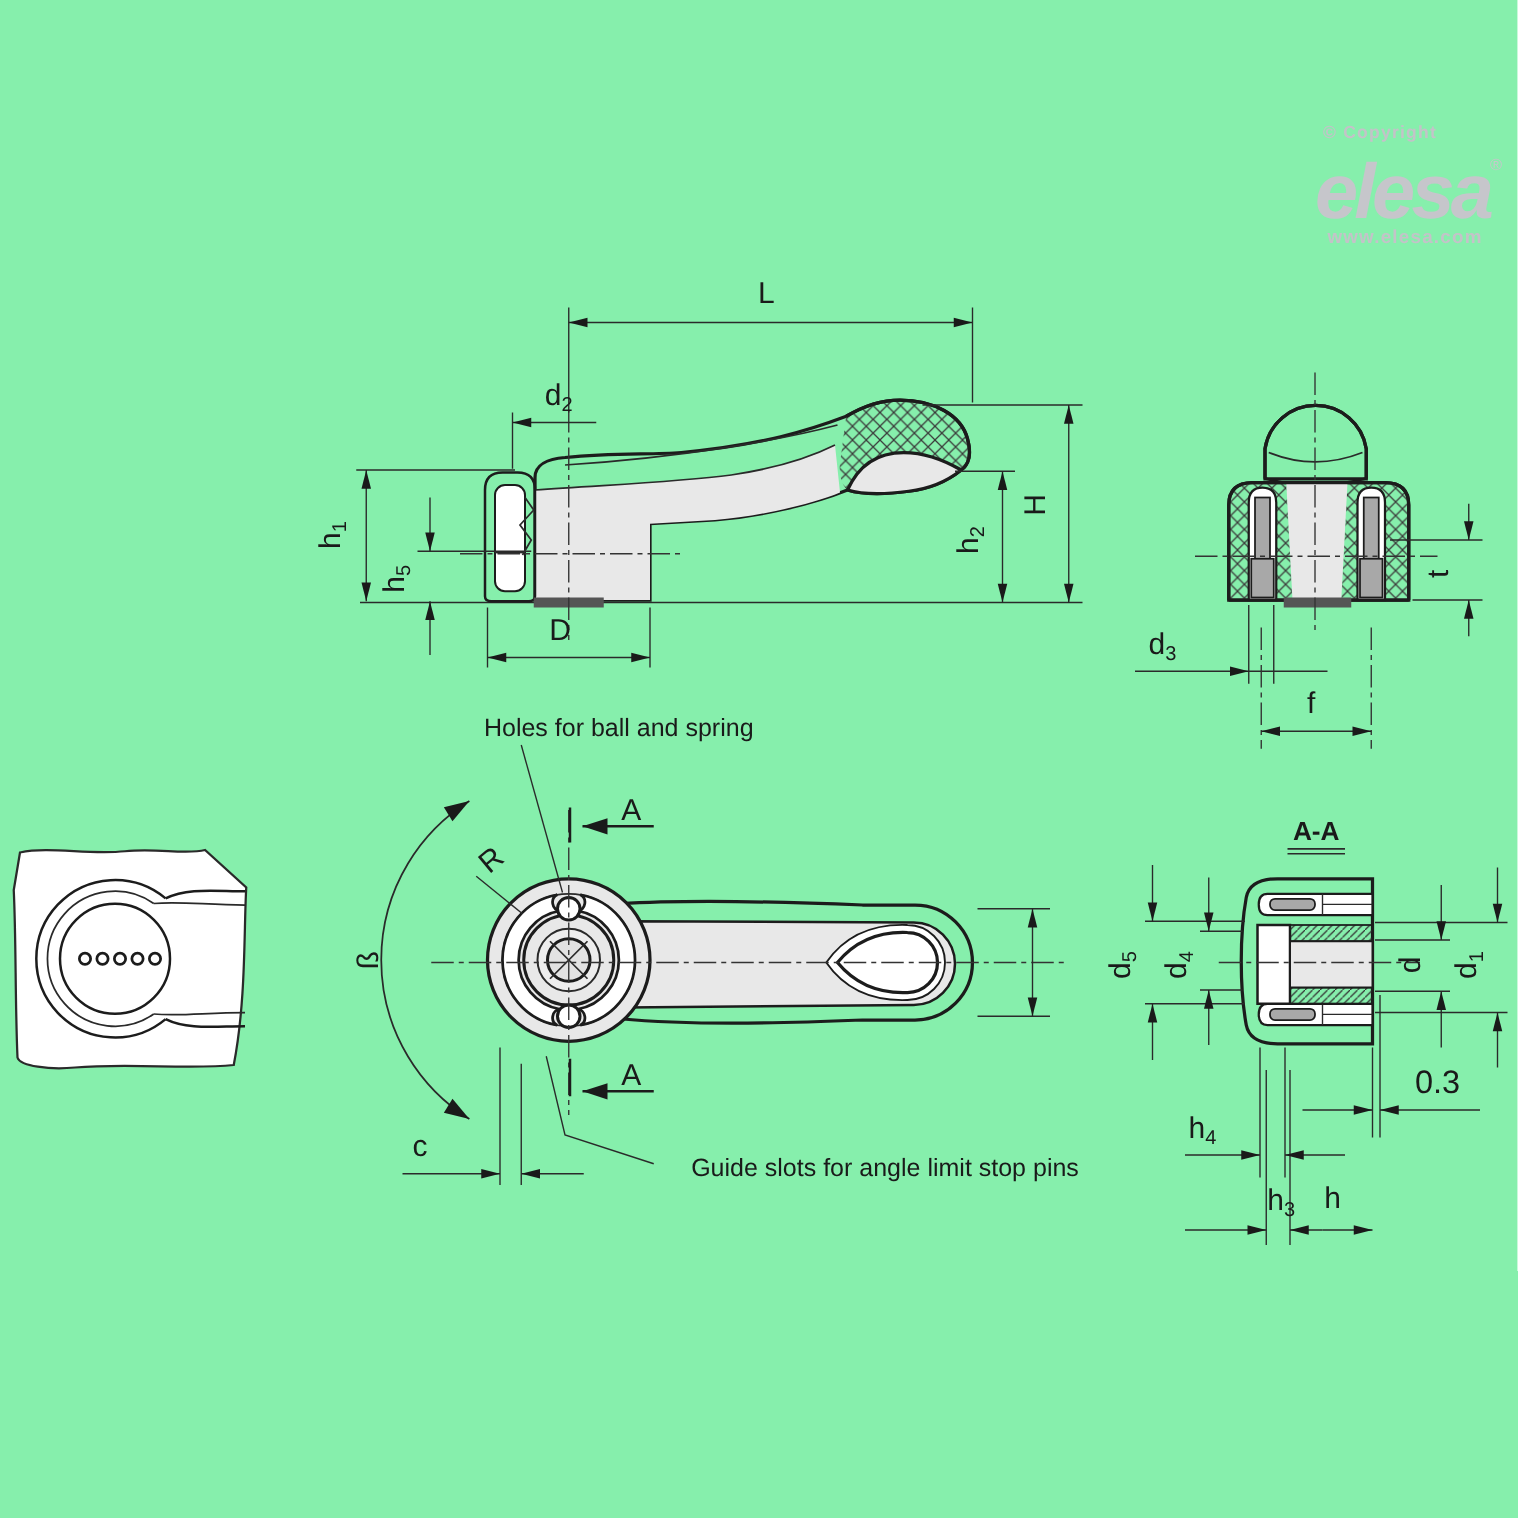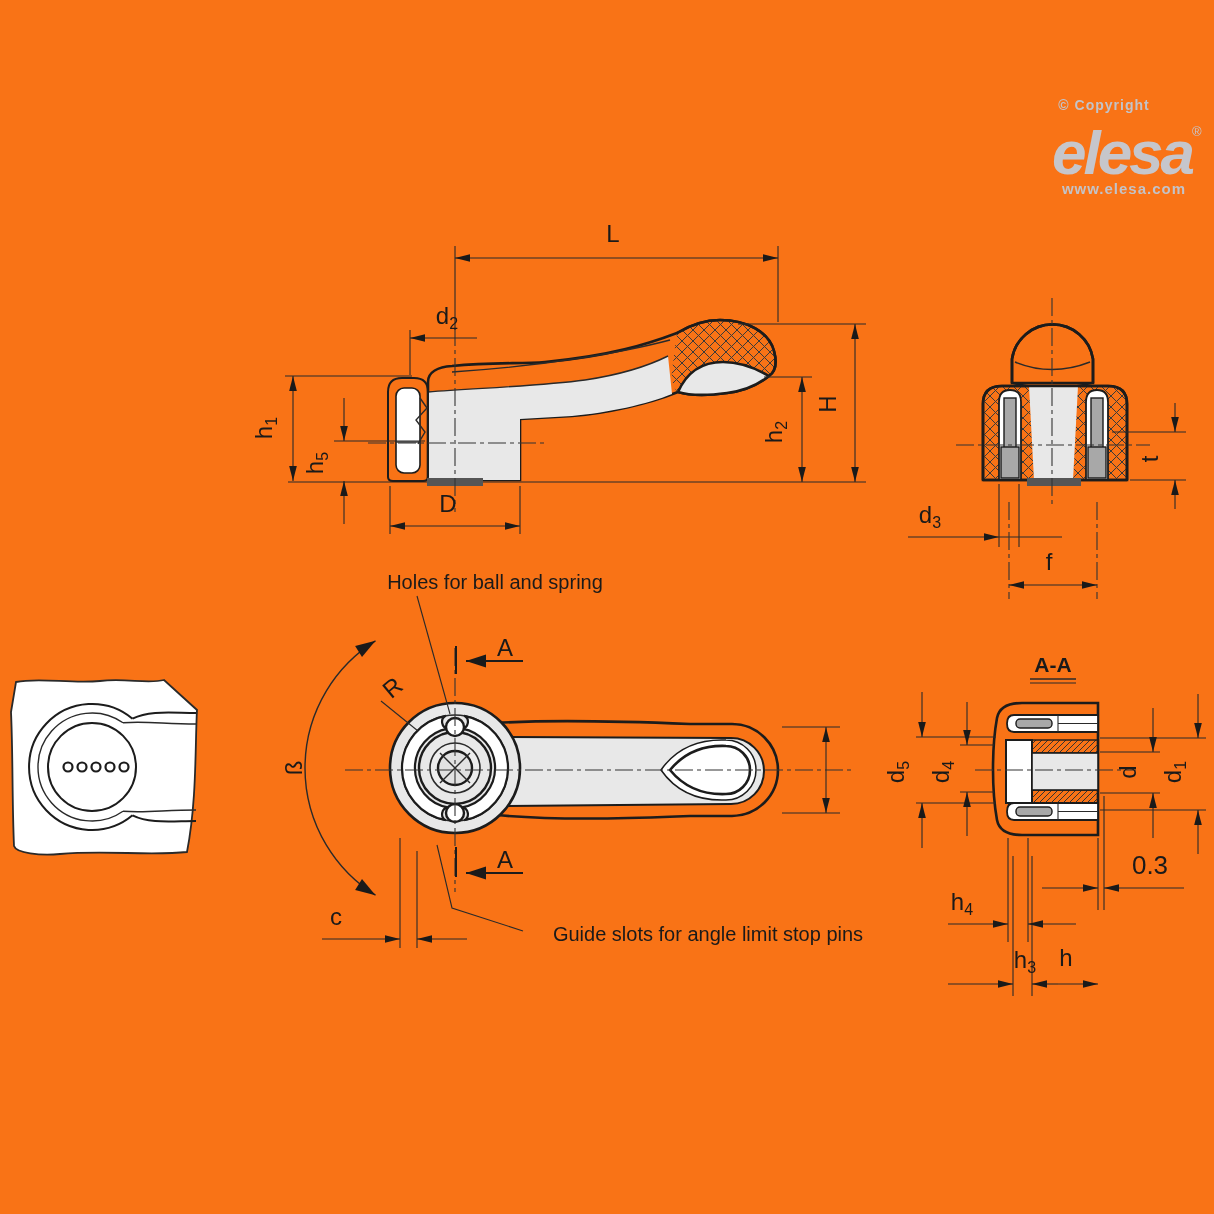--- a/index.html
+++ b/index.html
@@ -1,16 +1,16 @@
 <!DOCTYPE html>
 <html><head>
 <meta charset="utf-8">
 <style>
   html,body{margin:0;padding:0;background:#ffffff;}
-  .stage{position:relative;width:1214px;height:1214px;background:#f97316;font-family:"Liberation Sans",sans-serif;}
+  .stage{position:relative;width:1214px;height:1214px;background:#86efac;font-family:"Liberation Sans",sans-serif;}
   svg text{font-family:"Liberation Sans",sans-serif;fill:#1a1a1a;}
   .lbl{font-size:24px;}
   .sub{font-size:16px;}
   .ann{font-size:20px;}
   .sec{font-size:21px;font-weight:600;}
   .big{font-size:26px;}
   .logo-copy{font-size:14px;font-weight:600;fill:#c3c3c8;letter-spacing:1px;}
   .logo-main{font-size:62px;font-weight:bold;font-style:italic;fill:#c6c6cb;letter-spacing:-3px;}
   .logo-reg{font-size:13px;fill:#c6c6cb;}
   .logo-url{font-size:15px;font-weight:600;fill:#c3c3c8;letter-spacing:1px;}

